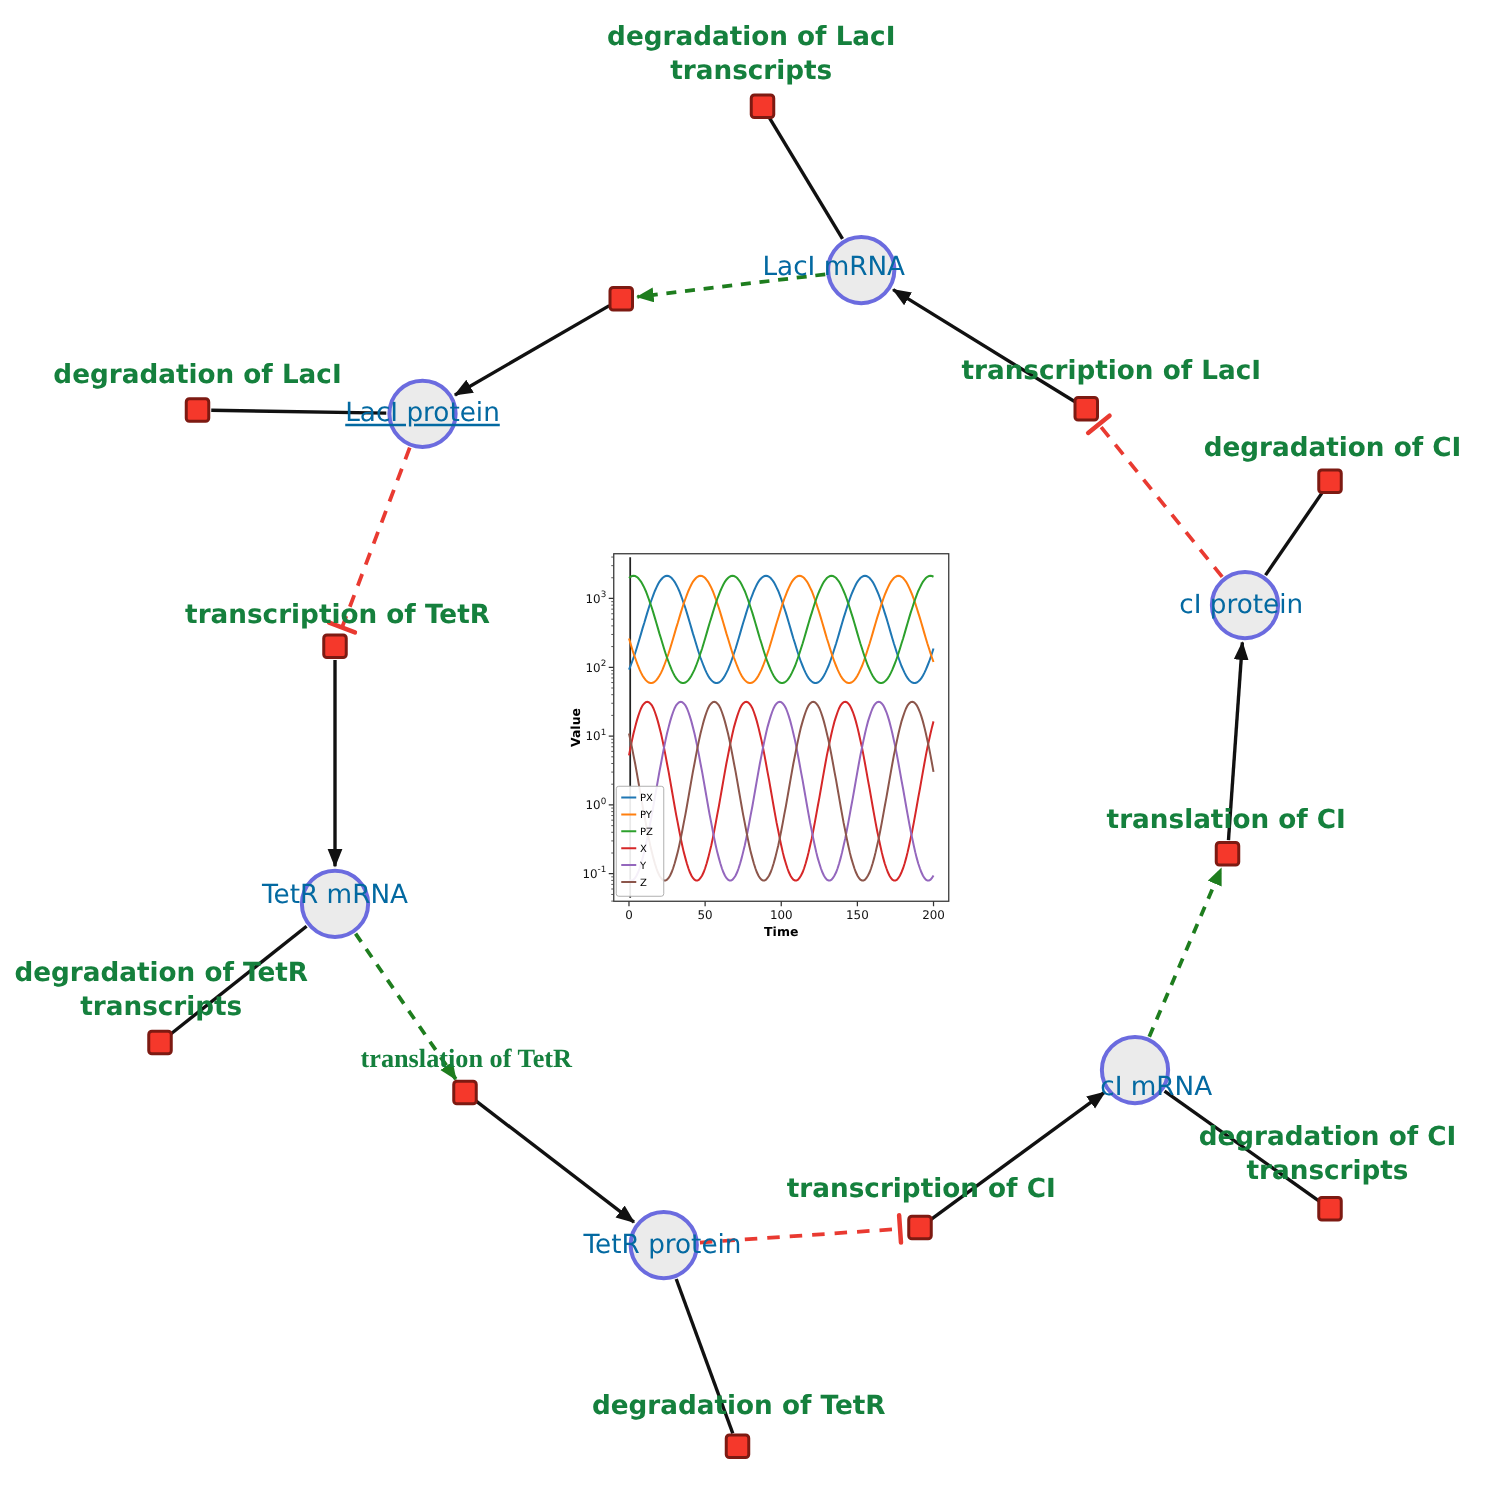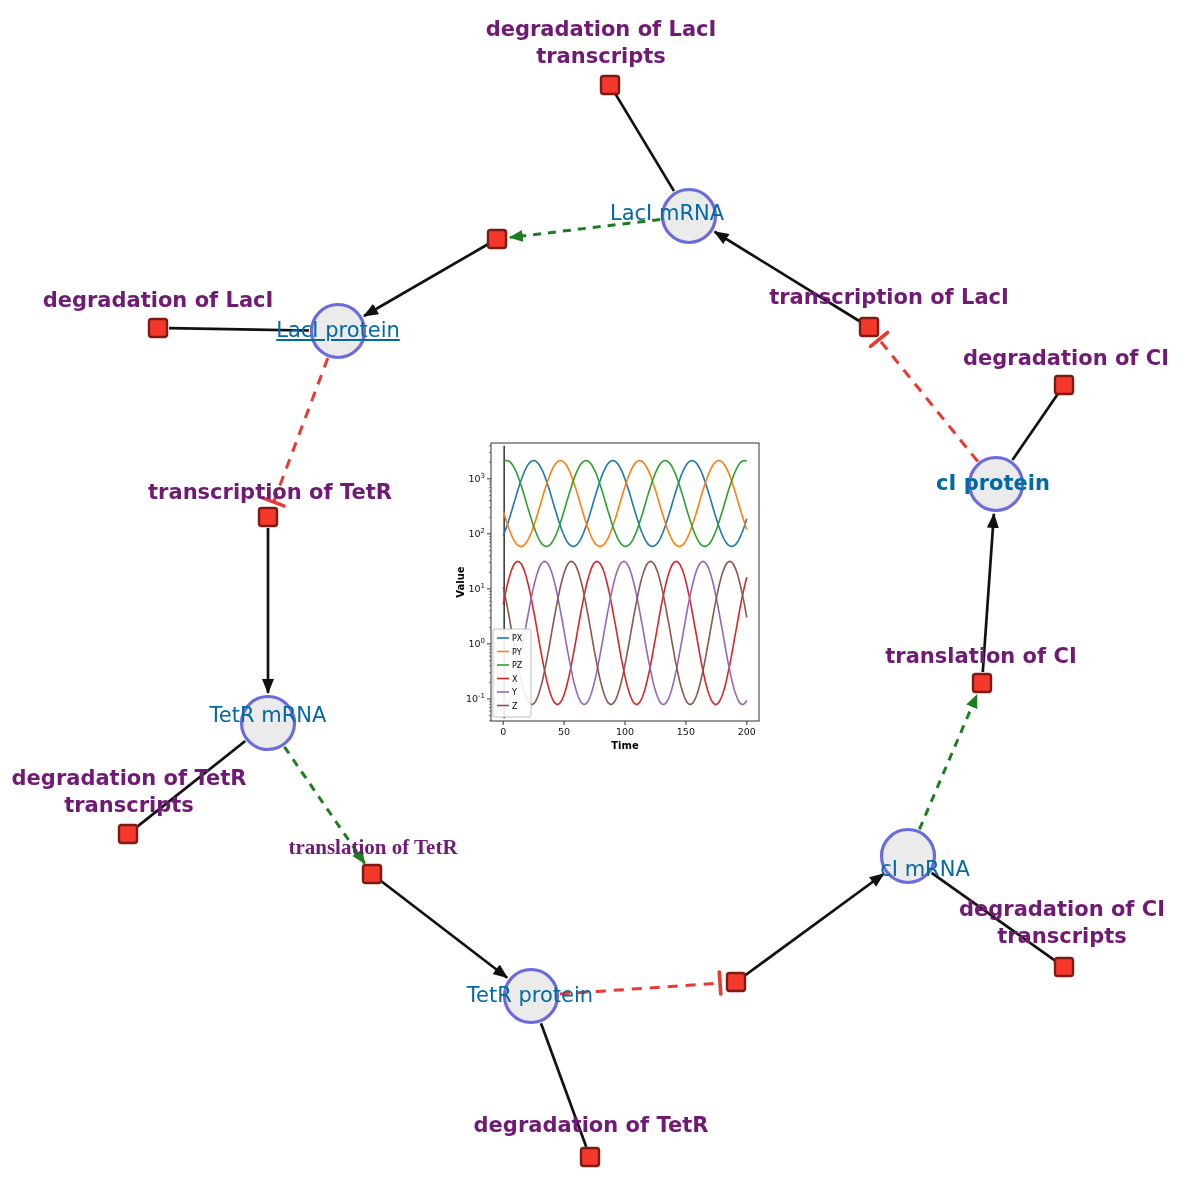--- a/index.html
+++ b/index.html
@@ -3,21 +3,21 @@
 <meta charset="utf-8">
 <style>
   html,body{margin:0;padding:0;background:#ffffff;}
   #stage{position:relative;width:1189px;height:1200px;background:#ffffff;overflow:hidden;
          font-family:"DejaVu Sans",sans-serif;}
   #net-svg{position:absolute;left:0;top:0;}
   #labels{position:absolute;left:0;top:0;width:100%;height:100%;pointer-events:none;}
   .species-label{position:absolute;transform:translate(-50%,-50%);font:21px "DejaVu Sans",sans-serif;
                  color:#0369a1;white-space:nowrap;}
   .reaction-label{position:absolute;transform:translate(-50%,-50%);font-weight:bold;
-                  font:bold 21px "DejaVu Sans",sans-serif;color:#701a75;text-align:center;
+                  font:bold 21px "DejaVu Sans",sans-serif;color:#15803d;text-align:center;
                   line-height:27px;white-space:nowrap;}
   #chart-wrap{position:absolute;left:455px;top:433px;width:315px;height:330px;background:#fff;}
 </style>
 </head>
 <body>
 
 <div id="stage">
   <svg id="net-svg" width="1189" height="1200">
       <defs>
         <marker id="arrowB" markerUnits="userSpaceOnUse" markerWidth="16" markerHeight="14" refX="14" refY="6" orient="auto">
@@ -67,21 +67,21 @@
         <circle cx="338" cy="331" r="26.5" fill="#ebebeb" stroke="#6b6bdf" stroke-width="3.2"></circle>
         <circle cx="996" cy="484" r="26.5" fill="#ebebeb" stroke="#6b6bdf" stroke-width="3.2"></circle>
         <circle cx="268" cy="723" r="26.5" fill="#ebebeb" stroke="#6b6bdf" stroke-width="3.2"></circle>
         <circle cx="908" cy="856" r="26.5" fill="#ebebeb" stroke="#6b6bdf" stroke-width="3.2"></circle>
         <circle cx="531" cy="996" r="26.5" fill="#ebebeb" stroke="#6b6bdf" stroke-width="3.2"></circle>
       </g>
     </svg>
   <div id="labels">
       <div class="species-label" style="left: 667px; top: 213px;">LacI mRNA</div>
       <div class="species-label" style="left: 338px; top: 330px; text-decoration: underline;">LacI protein</div>
-      <div class="species-label" style="left: 993px; top: 483px; font-weight: bold;">cI protein</div>
+      <div class="species-label" style="left: 993px; top: 483px;">cI protein</div>
       <div class="species-label" style="left: 268px; top: 715px;">TetR mRNA</div>
       <div class="species-label" style="left: 905px; top: 869px; margin-left: 20px;">cI mRNA</div>
       <div class="species-label" style="left: 530px; top: 995px;">TetR protein</div>
       <div class="reaction-label" style="left: 601px; top: 43px;">
         <div>degradation of LacI</div>
         <div>transcripts</div>
       </div>
       <div class="reaction-label" style="left: 869px; top: 297px; margin-left: 20px;">
         <div>transcription of LacI</div>
       </div>
@@ -96,20 +96,23 @@
       </div>
       <div class="reaction-label" style="left: 981px; top: 656px;">
         <div>translation of CI</div>
       </div>
       <div class="reaction-label" style="left: 129px; top: 792px;">
         <div>degradation of TetR</div>
         <div>transcripts</div>
       </div>
       <div class="reaction-label" style="left: 373px; top: 847px; font-family: Liberation Serif, serif;">
         <div>translation of TetR</div>
+      </div>
+      <div class="reaction-label" style="left: 737px; top: 951px;">
+        <div>transcription of CI</div>
       </div>
       <div class="reaction-label" style="left: 1062px; top: 923px;">
         <div>degradation of CI</div>
         <div>transcripts</div>
       </div>
       <div class="reaction-label" style="left: 591px; top: 1125px;">
         <div>degradation of TetR</div>
       </div>
     </div>
   <div id="chart-wrap">

